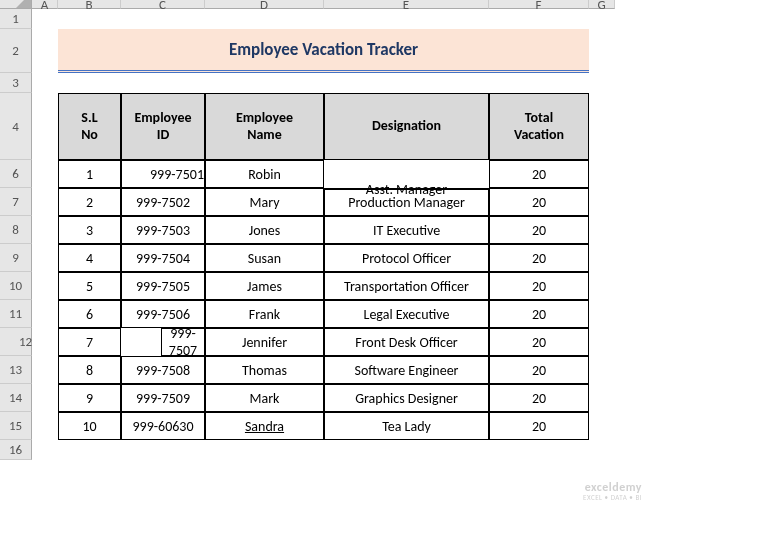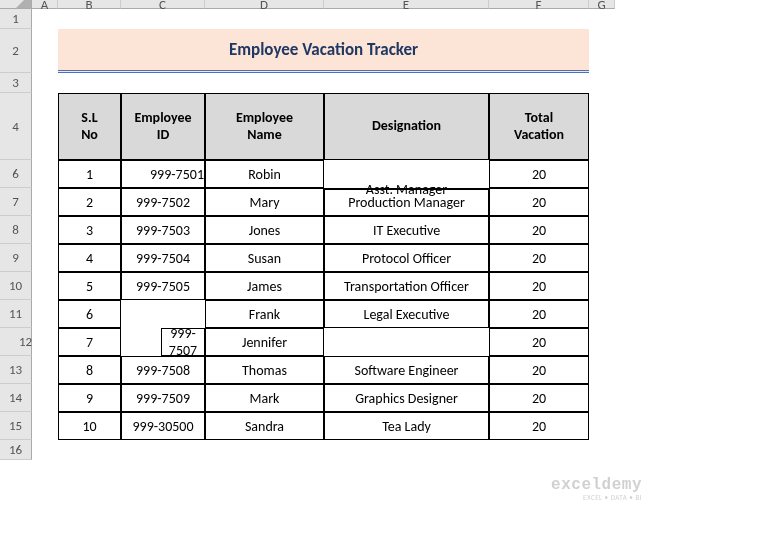--- a/index.html
+++ b/index.html
@@ -7,21 +7,21 @@
     .grid { display: grid; grid-template-columns: 32px 26px 63px 84px 119px 165px 100px 26px; grid-template-rows: 9px 20px 44px 20px 13px 54px 28px 28px 28px 28px 28px 28px 28px 28px 28px 28px 20px; }
     .col-header { background: #e6e6e6; border-right: 1px solid #ccc; border-bottom: 1px solid #aaa; font-size: 13px; color: #555; text-align: center; display: flex; align-items: center; justify-content: center; }
     .corner { background: #e6e6e6; border-right: 1px solid #aaa; border-bottom: 1px solid #aaa; position: relative; display:flex; align-items:flex-end; justify-content:flex-end;}
     .corner svg { width: 15px; height: 15px;}
     .row-header { background: #e6e6e6; border-bottom: 1px solid #ccc; border-right: 1px solid #aaa; font-size: 13px; color: #555; text-align: center; display: flex; align-items: center; justify-content: center; }
     .cell { border: none; display: flex; align-items: center; justify-content: center; font-size: 14px; color: #000; }
     .title-cell { background: #fce4d6; color: #1f3864; font-weight: bold; font-size: 17px; border-bottom: 3px double #4472c4; }
     .table-header { background: #d9d9d9; font-weight: bold; font-size: 14px; border: 1px solid #000; text-align: center; line-height: 1.2; padding: 18px;}
     .table-cell { border: 1px solid #000; font-size: 14px; text-align: center; }
     .watermark { position: absolute; bottom: 35px; right: 125px; opacity: 0.45; font-size: 10px; color: #999; text-align: right; line-height:1.1;}
-    .watermark .big { font-size: 16px; font-weight: bold; letter-spacing: 0.5px; font-family: Liberation Mono, monospace; }
+    .watermark .big { font-size: 12px; font-weight: bold; letter-spacing: 0.5px; }
     .watermark .small { font-size: 7px; letter-spacing: 0.5px;}
   </style>
 </head>
 <body>
 
 <div class="grid">
 
   <div class="corner" style="grid-column:1;grid-row:1;">
     <svg viewBox="0 0 10 10">
         <path d="M10 0 L10 10 L0 10 Z" fill="#b0b0b0"></path>
@@ -84,44 +84,46 @@
   <div class="cell table-cell" style="grid-column:6;grid-row:10;">Protocol Officer</div>
   <div class="cell table-cell" style="grid-column:7;grid-row:10;">20</div>
 
   <div class="cell table-cell" style="grid-column:3;grid-row:11;">5</div>
   <div class="cell table-cell" style="grid-column:4;grid-row:11;">999-7505</div>
   <div class="cell table-cell" style="grid-column:5;grid-row:11;">James</div>
   <div class="cell table-cell" style="grid-column:6;grid-row:11;">Transportation Officer</div>
   <div class="cell table-cell" style="grid-column:7;grid-row:11;">20</div>
 
   <div class="cell table-cell" style="grid-column:3;grid-row:12;">6</div>
+  <div class="cell table-cell" style="grid-column:4;grid-row:12;">999-7506</div>
   <div class="cell table-cell" style="grid-column:5;grid-row:12;">Frank</div>
   <div class="cell table-cell" style="grid-column:6;grid-row:12;">Legal Executive</div>
   <div class="cell table-cell" style="grid-column:7;grid-row:12;">20</div>
 
   <div class="cell table-cell" style="grid-column:3;grid-row:13;">7</div>
   <div class="cell table-cell" style="grid-column:4;grid-row:13;margin-left:40px;">999-7507</div>
   <div class="cell table-cell" style="grid-column:5;grid-row:13;">Jennifer</div>
+  <div class="cell table-cell" style="grid-column:6;grid-row:13;">Front Desk Officer</div>
   <div class="cell table-cell" style="grid-column:7;grid-row:13;">20</div>
 
   <div class="cell table-cell" style="grid-column:3;grid-row:14;">8</div>
   <div class="cell table-cell" style="grid-column:4;grid-row:14;">999-7508</div>
   <div class="cell table-cell" style="grid-column:5;grid-row:14;">Thomas</div>
   <div class="cell table-cell" style="grid-column:6;grid-row:14;">Software Engineer</div>
   <div class="cell table-cell" style="grid-column:7;grid-row:14;">20</div>
 
   <div class="cell table-cell" style="grid-column:3;grid-row:15;">9</div>
   <div class="cell table-cell" style="grid-column:4;grid-row:15;">999-7509</div>
   <div class="cell table-cell" style="grid-column:5;grid-row:15;">Mark</div>
   <div class="cell table-cell" style="grid-column:6;grid-row:15;">Graphics Designer</div>
   <div class="cell table-cell" style="grid-column:7;grid-row:15;">20</div>
 
   <div class="cell table-cell" style="grid-column:3;grid-row:16;">10</div>
-  <div class="cell table-cell" style="grid-column:4;grid-row:16;">999-30500</div>
-  <div class="cell table-cell" style="grid-column:5;grid-row:16;">Sandra</div>
+  <div class="cell table-cell" style="grid-column:4;grid-row:16;">999-60630</div>
+  <div class="cell table-cell" style="grid-column:5;grid-row:16;text-decoration:underline;">Sandra</div>
   <div class="cell table-cell" style="grid-column:6;grid-row:16;">Tea Lady</div>
   <div class="cell table-cell" style="grid-column:7;grid-row:16;">20</div>
 </div>
 
 <div class="watermark">
   <div class="big">exceldemy</div>
   <div class="small">EXCEL • DATA • BI</div>
 </div>
 
 </body></html>

